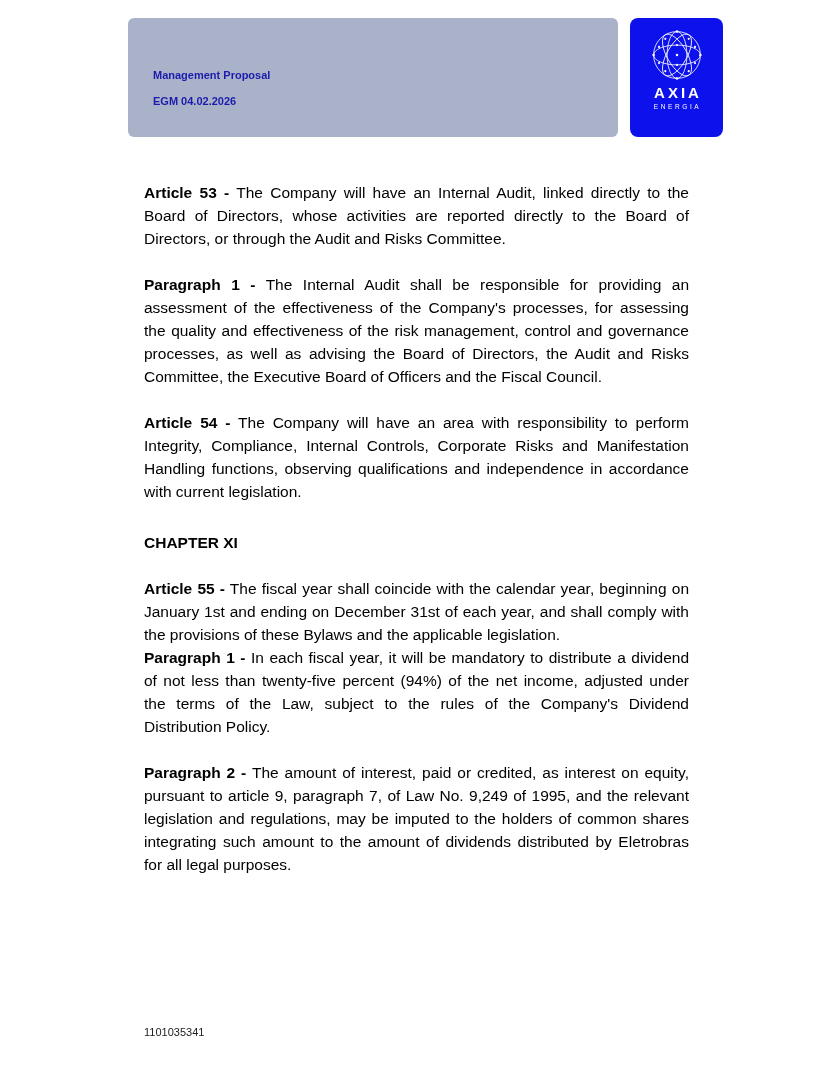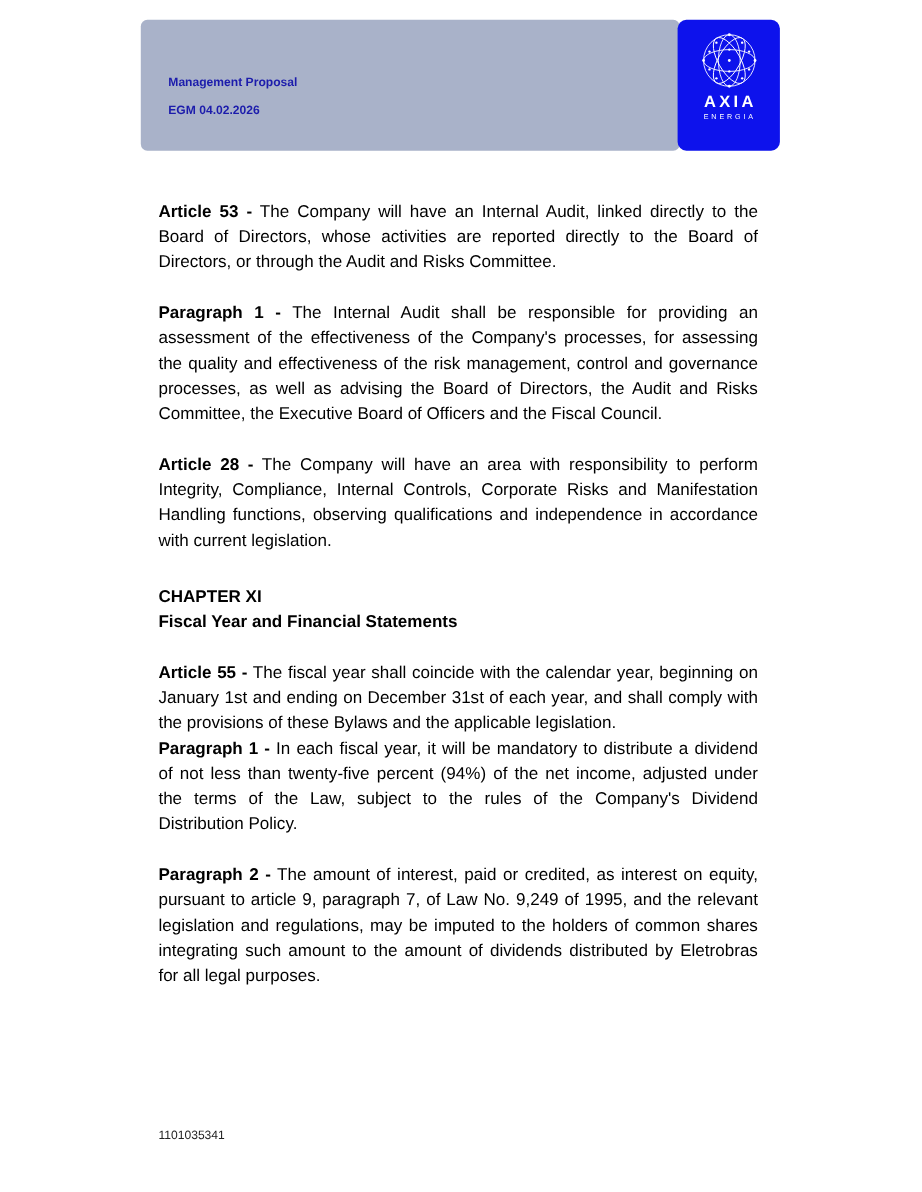--- a/index.html
+++ b/index.html
@@ -34,21 +34,21 @@
     padding: 44px 0 0 25px;
   }
   .banner-title {
     color: var(--header-text, #1c1cac);
     font-weight: bold;
     font-size: 11px;
     line-height: 26px;
   }
   .logo-box {
     position: absolute;
-    left: 616px;
+    left: 630px;
     top: 18px;
     width: 93px;
     height: 119px;
     background: var(--logo-bg, #0d12ec);
     border-radius: 8px;
     text-align: center;
     box-sizing: border-box;
     padding-top: 10px;
   }
   .logo-box svg {
@@ -155,27 +155,26 @@
       <span>The Company will have an Internal Audit, linked directly to the Board of Directors, whose activities are reported directly to the Board of Directors, or through the Audit and Risks Committee.</span>
     </p>
 
     <p class="para">
       <span class="lead">Paragraph 1 -</span>
       <span>The Internal Audit shall be responsible for providing an assessment of the effectiveness of the Company's processes, for assessing the quality and effectiveness of the risk management, control and governance processes, as well as advising the Board of Directors, the Audit and Risks Committee, the Executive Board of Officers and the Fiscal Council.</span>
     </p>
 
 
     <p class="para">
-      <span class="lead">Article 28 -</span>
+      <span class="lead">Article 54 -</span>
       <span>The Company will have an area with responsibility to perform Integrity, Compliance, Internal Controls, Corporate Risks and Manifestation Handling functions, observing qualifications and independence in accordance with current legislation.</span>
     </p>
 
     <div class="chapter">
       <div>CHAPTER XI</div>
-      <div>Fiscal Year and Financial Statements</div>
     </div>
 
     <p class="para tight">
       <span class="lead">Article 55 -</span>
       <span>The fiscal year shall coincide with the calendar year, beginning on January 1st and ending on December 31st of each year, and shall comply with the provisions of these Bylaws and the applicable legislation.</span>
     </p>
 
     <p class="para">
       <span class="lead">Paragraph 1 -</span>
       <span>In each fiscal year, it will be mandatory to distribute a dividend of not less than twenty-five percent (94%) of the net income, adjusted under the terms of the Law, subject to the rules of the Company's Dividend Distribution Policy.</span>

